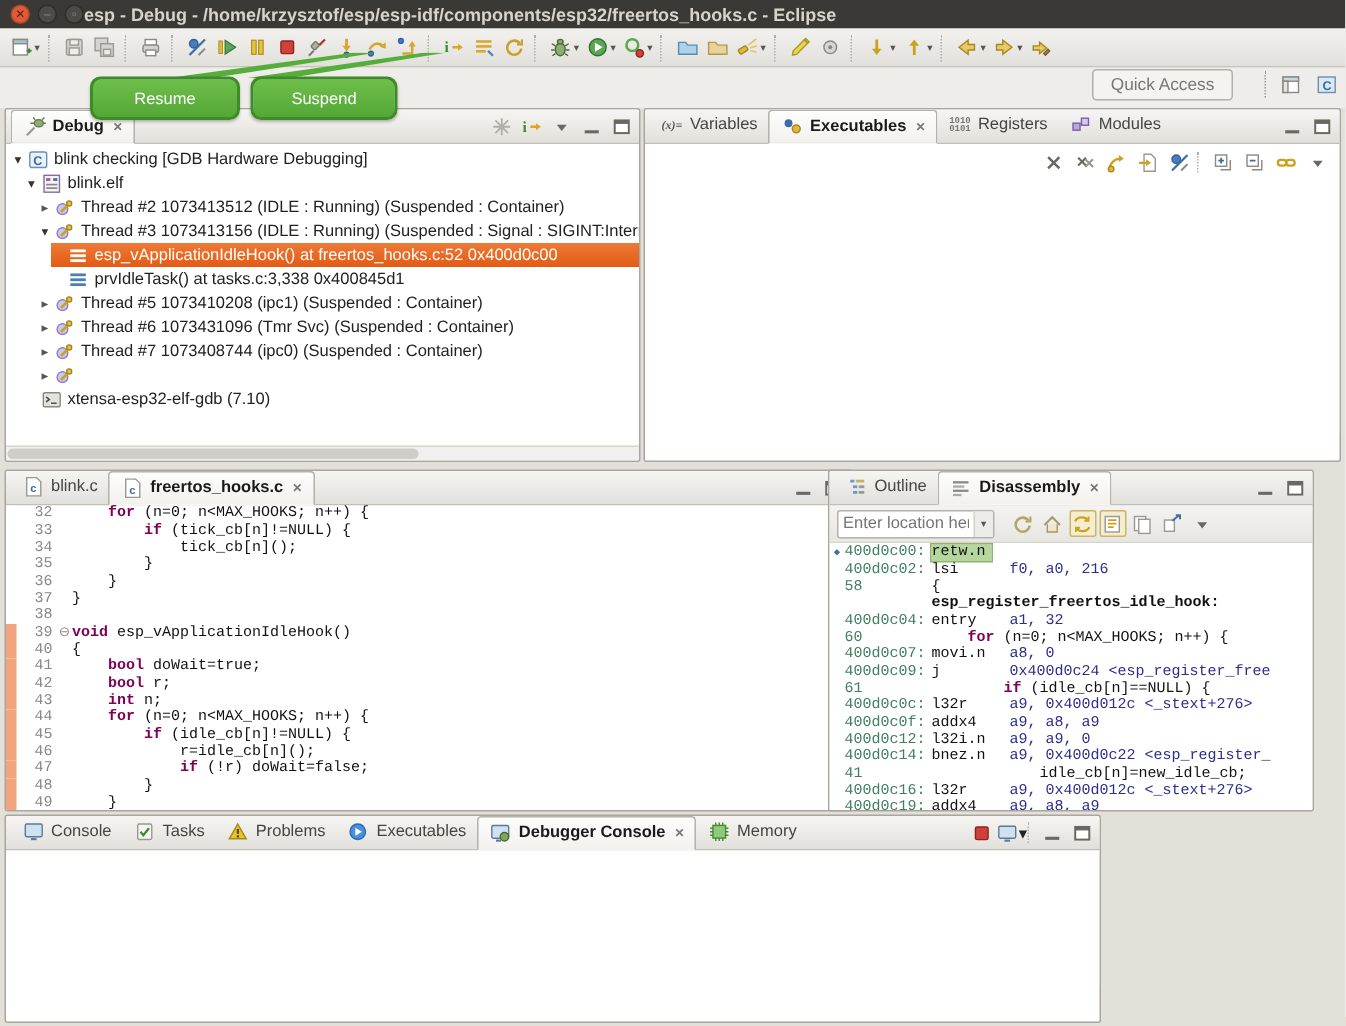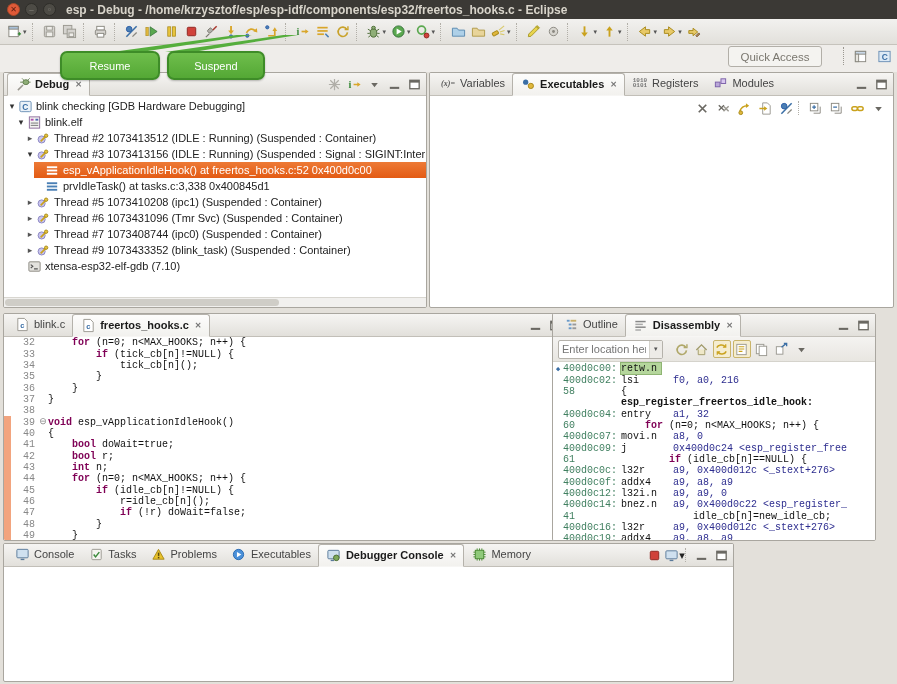--- a/index.html
+++ b/index.html
@@ -3,21 +3,21 @@
 <meta charset="utf-8">
 <style>
   html,body{margin:0;padding:0;}
   .screen{position:relative;width:897px;height:684px;background:#E3E0DA;overflow:hidden;
     font-family:"Liberation Sans",sans-serif;font-size:11px;color:#222;}
   
   .titlebar{position:absolute;left:0;top:0;width:897px;height:19px;background:#3B3935;display:flex;align-items:center;}
   .winbtn{width:11px;height:11px;border-radius:50%;margin-left:5px;flex:none;display:flex;align-items:center;justify-content:center;font-size:8px;line-height:1;}
   .winbtn.close{background:#DF5A38;border:1px solid #A8492A;color:#5A1D12;margin-left:7px;}
   .winbtn.minmax{background:#4D4B45;border:1px solid #2E2D29;color:#8a8880;}
-  .wintitle{color:#D8D4CA;font-size:12px;font-weight:bold;margin-left:10px;white-space:nowrap;}
+  .wintitle{color:#D8D4CA;font-size:12px;font-weight:bold;white-space:nowrap;}
   
   .toolbar{position:absolute;left:0;top:19px;width:897px;height:26px;background:linear-gradient(#F2F1EF,#E2E0DB);
     border-bottom:1px solid #C6C3BC;display:flex;align-items:center;padding-left:4px;box-sizing:border-box;}
   .tbtn{height:21px;display:flex;align-items:center;padding:0 2px;flex:none;}
   .tbtn .dd{font-size:7px;color:#555;margin-left:1px;}
   .tbtn.sep{width:4px;padding:0;margin:0 3px;border-left:1px dotted #B2AFA8;height:18px;}
   .ic{width:16px;height:16px;display:inline-flex;align-items:center;justify-content:center;flex:none;}
   
   .substrip{position:absolute;left:0;top:45px;width:897px;height:27px;background:#EFEDEA;}
   .quick-access{position:absolute;left:728px;top:46px;width:92px;height:19px;border:1px solid #B2AFA8;border-radius:3px;
@@ -608,21 +608,20 @@
         <div class="trow">
           <div class="rowline" style="margin-left: 21px;">
             <span class="arr"><span style="font-size:9px;color:#555">▸</span></span>
             <span class="ic">
               <svg width="15" height="15" viewBox="0 0 16 16" xmlns="http://www.w3.org/2000/svg">
                 <circle cx="6" cy="9" r="3.8" fill="#c9c5ee" stroke="#8a85c0"></circle>
                 <path d="M5 11L10.5 5.5" stroke="#caa21d" stroke-width="1.8"></path>
                 <circle cx="10.8" cy="5" r="1.8" fill="#e6c43c" stroke="#a8891a"></circle>
               </svg>
             </span>
-            <span class="ttext">Thread #9 1073433352 (blink_task) (Suspended : Container)</span>
           </div>
         </div>
         <div class="trow">
           <div class="rowline" style="margin-left: 12px;">
             <span class="arr"></span>
             <span class="ic">
               <svg width="15" height="15" viewBox="0 0 16 16" xmlns="http://www.w3.org/2000/svg">
                 <rect x="2" y="3" width="12" height="10" rx="1" fill="#e3e2de" stroke="#8a8880"></rect>
                 <path d="M4 6l2.2 1.8L4 9.6" fill="none" stroke="#555" stroke-width="1.2"></path>
                 <path d="M7.5 10.5h4" stroke="#555" stroke-width="1.2"></path>

